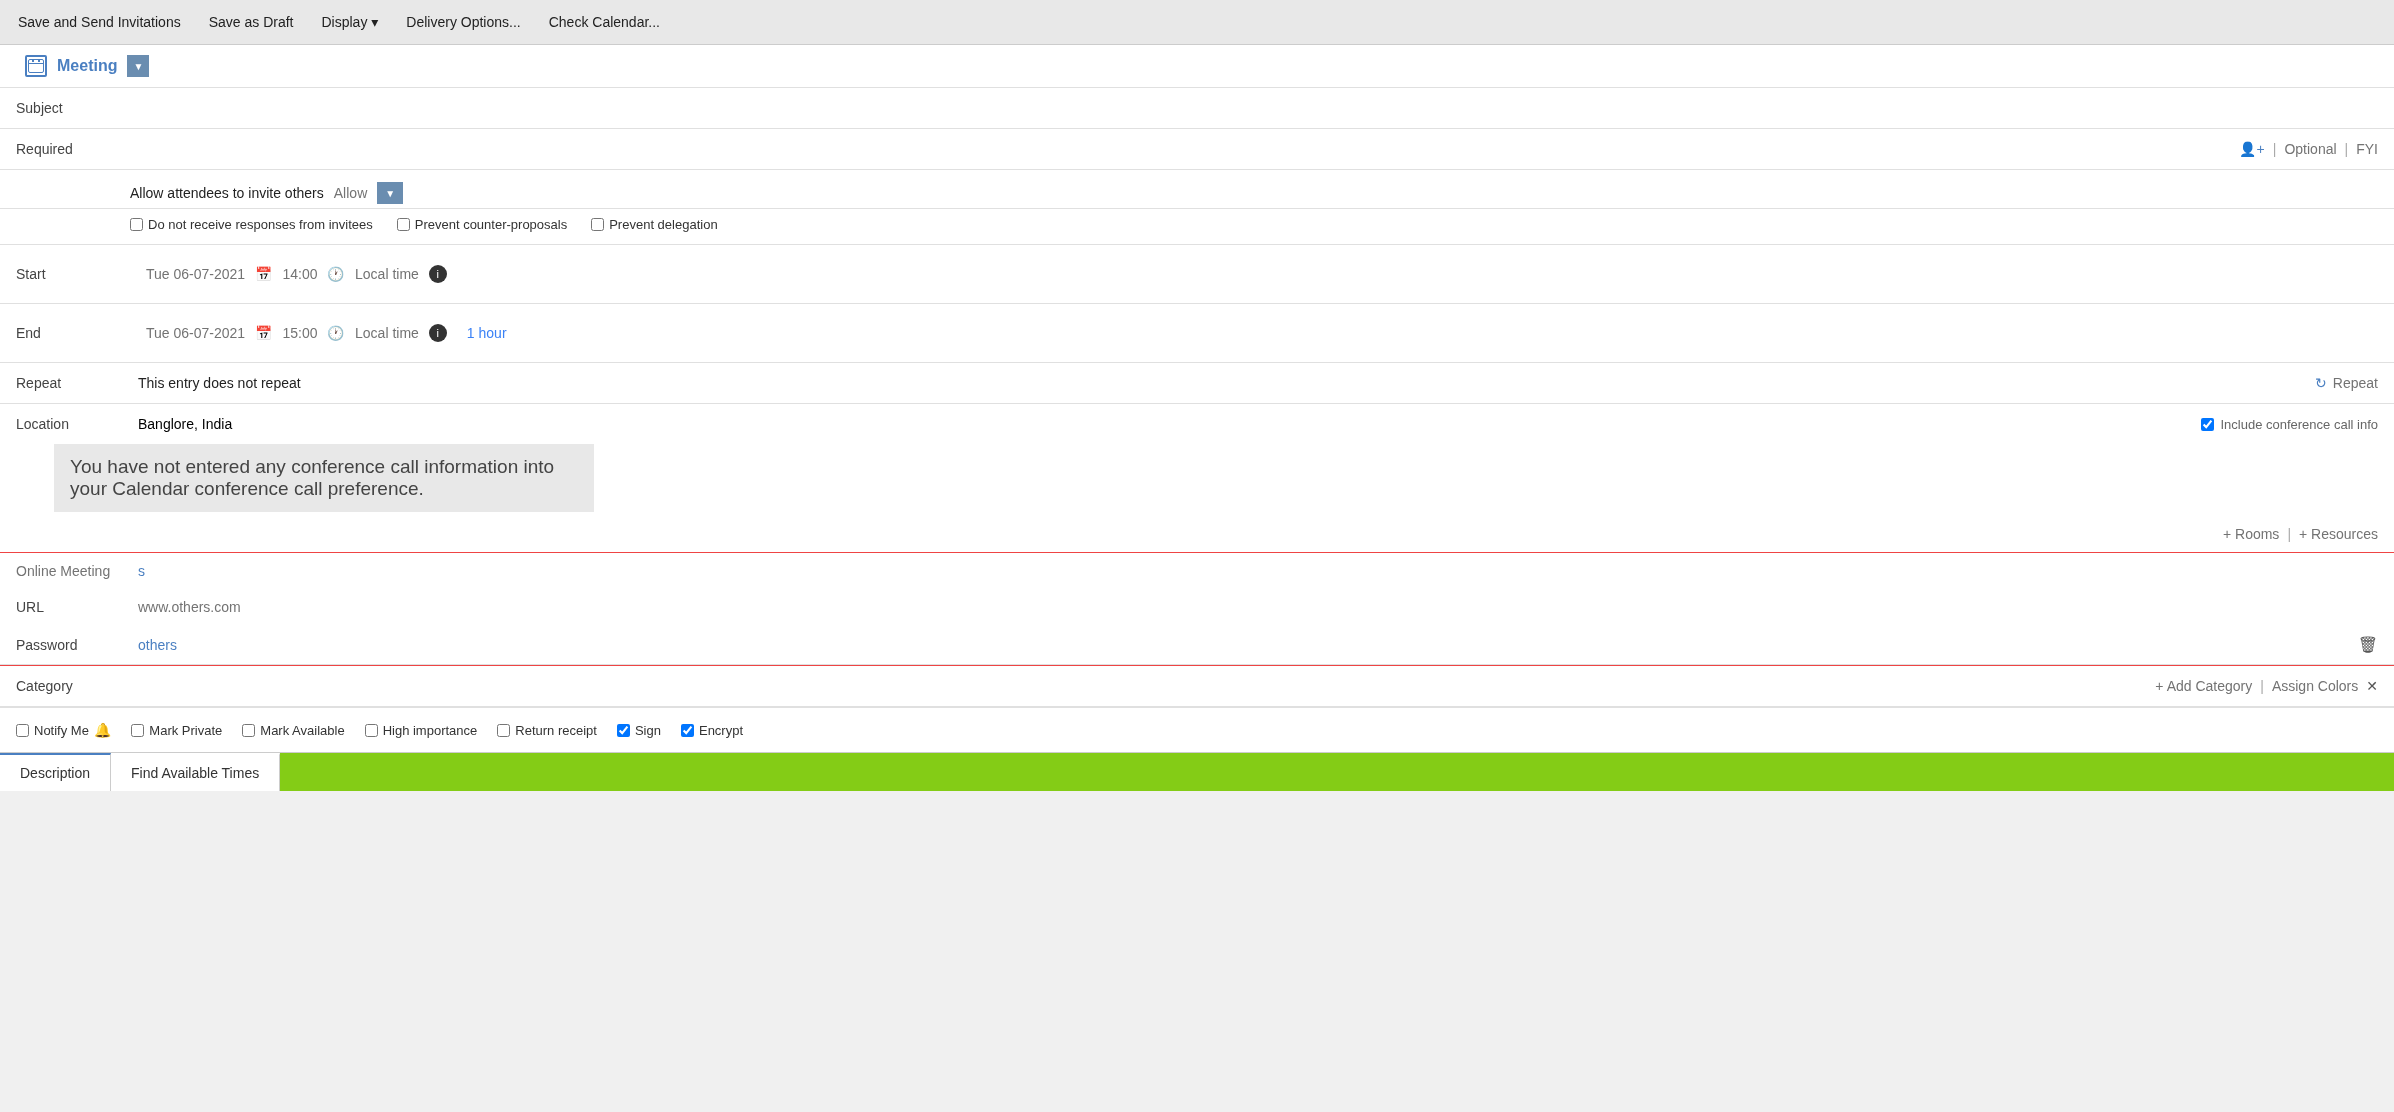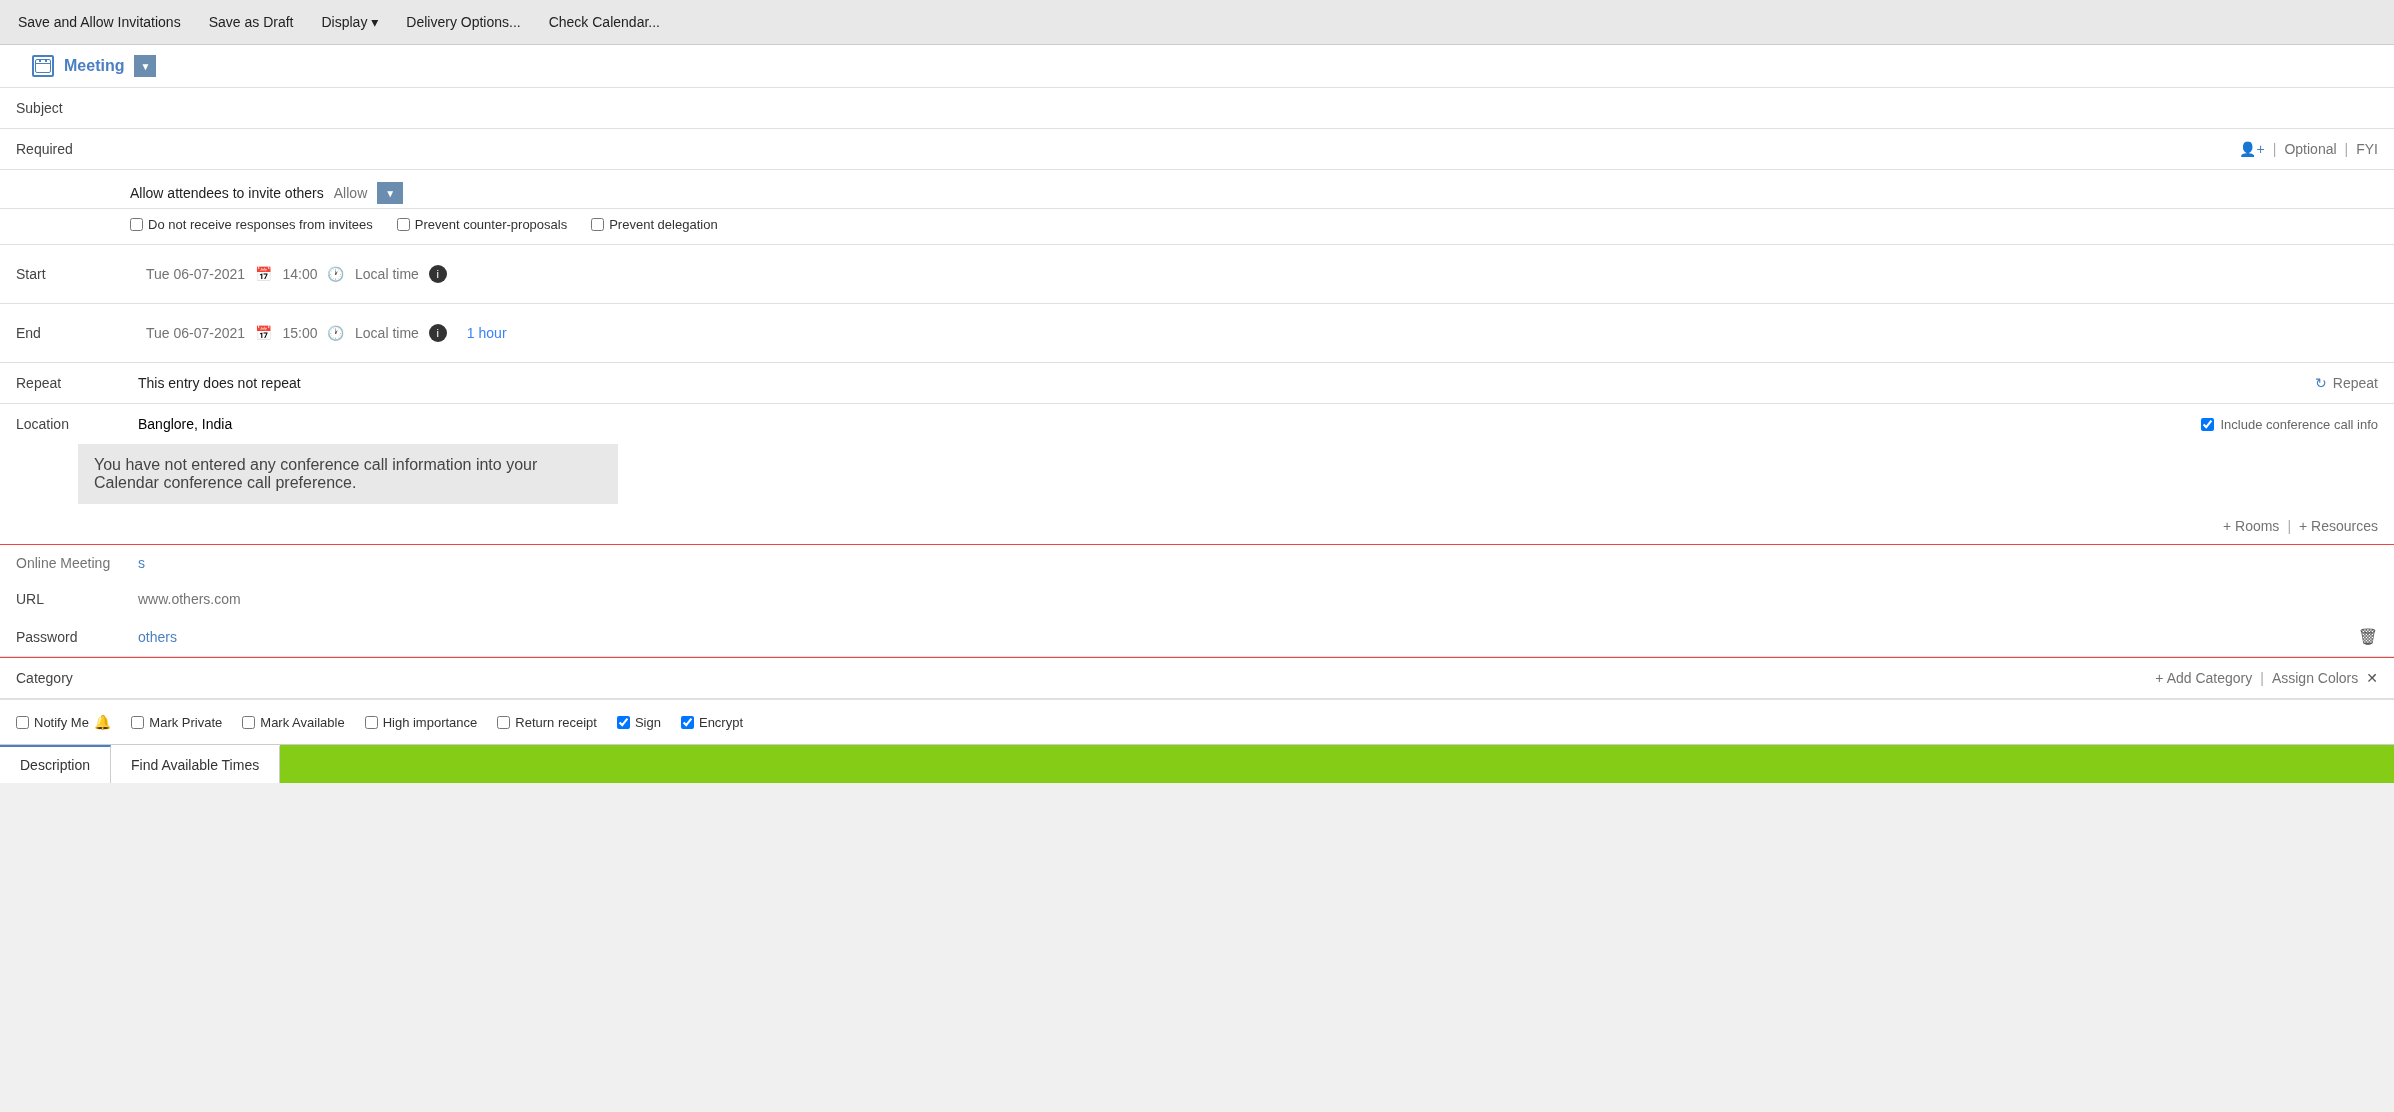--- a/index.html
+++ b/index.html
@@ -25,21 +25,21 @@
       color: #222;
       padding: 4px 2px;
     }
     .main-content {
       background: #fff;
       padding: 0;
     }
     .meeting-header {
       display: flex;
       align-items: center;
-      padding: 10px 32px;
+      padding: 10px 25px;
       border-bottom: 1px solid #e0e0e0;
       gap: 10px;
     }
     .meeting-icon {
       width: 22px; height: 22px;
       border: 2px solid #4a7fc1;
       border-radius: 2px;
       display: flex; align-items: center; justify-content: center;
       color: #4a7fc1;
       font-size: 12px;
@@ -195,25 +195,25 @@
     }
     .include-conf {
       display: flex;
       align-items: center;
       gap: 6px;
       padding-right: 16px;
       color: #666;
       font-size: 13px;
     }
     .conf-note {
-      margin-left: 78px;
+      margin-left: 54px;
       margin-right: 16px;
       background: #e8e8e8;
       padding: 12px 16px;
-      font-size: 16px;
+      font-size: 19px;
       color: #444;
       max-width: 540px;
       margin-bottom: 8px;
     }
     .rooms-resources {
       display: flex;
       justify-content: flex-end;
       padding: 6px 16px 10px;
       gap: 8px;
       color: #4a7fc1;
@@ -295,21 +295,21 @@
       font-size: 16px;
     }
     .form-section-full {
       border-bottom: 1px solid #ef4444;
     }
   </style>
 </head>
 <body>
 
 <div class="toolbar">
-  <button class="toolbar-btn">Save and Allow Invitations</button>
+  <button class="toolbar-btn">Save and Send Invitations</button>
   <button class="toolbar-btn">Save as Draft</button>
   <button class="toolbar-btn">Display ▾</button>
   <button class="toolbar-btn">Delivery Options...</button>
   <button class="toolbar-btn">Check Calendar...</button>
 </div>
 
 <div class="main-content">
 
   <div class="meeting-header">
     <div class="meeting-icon">

